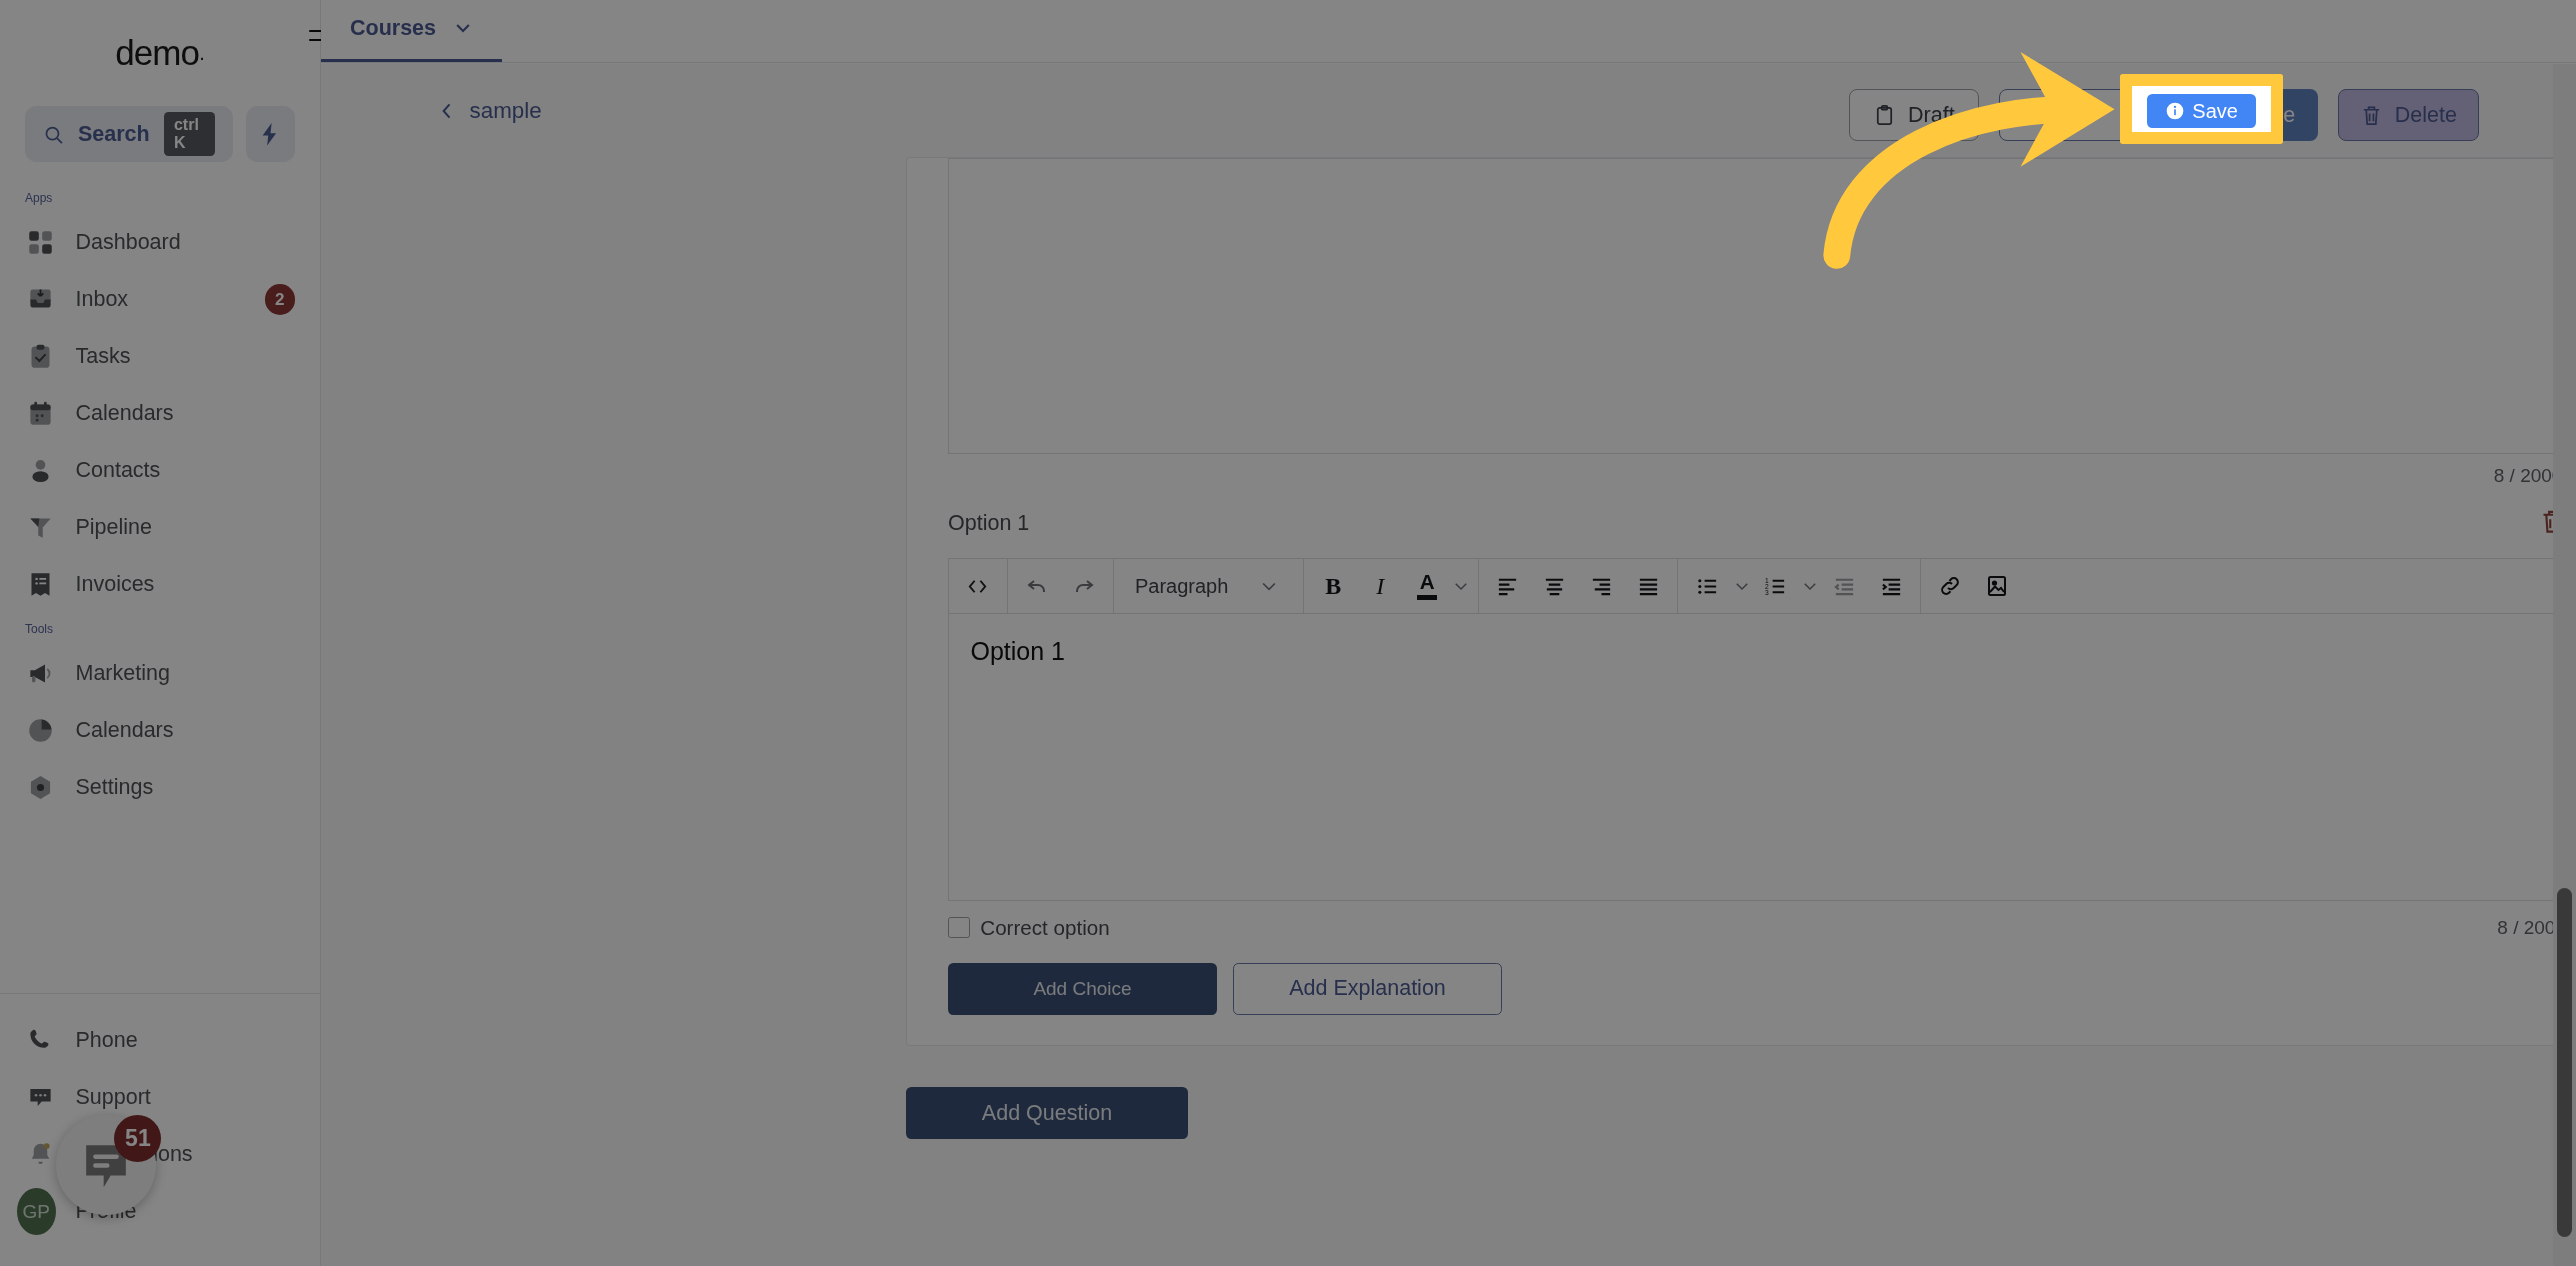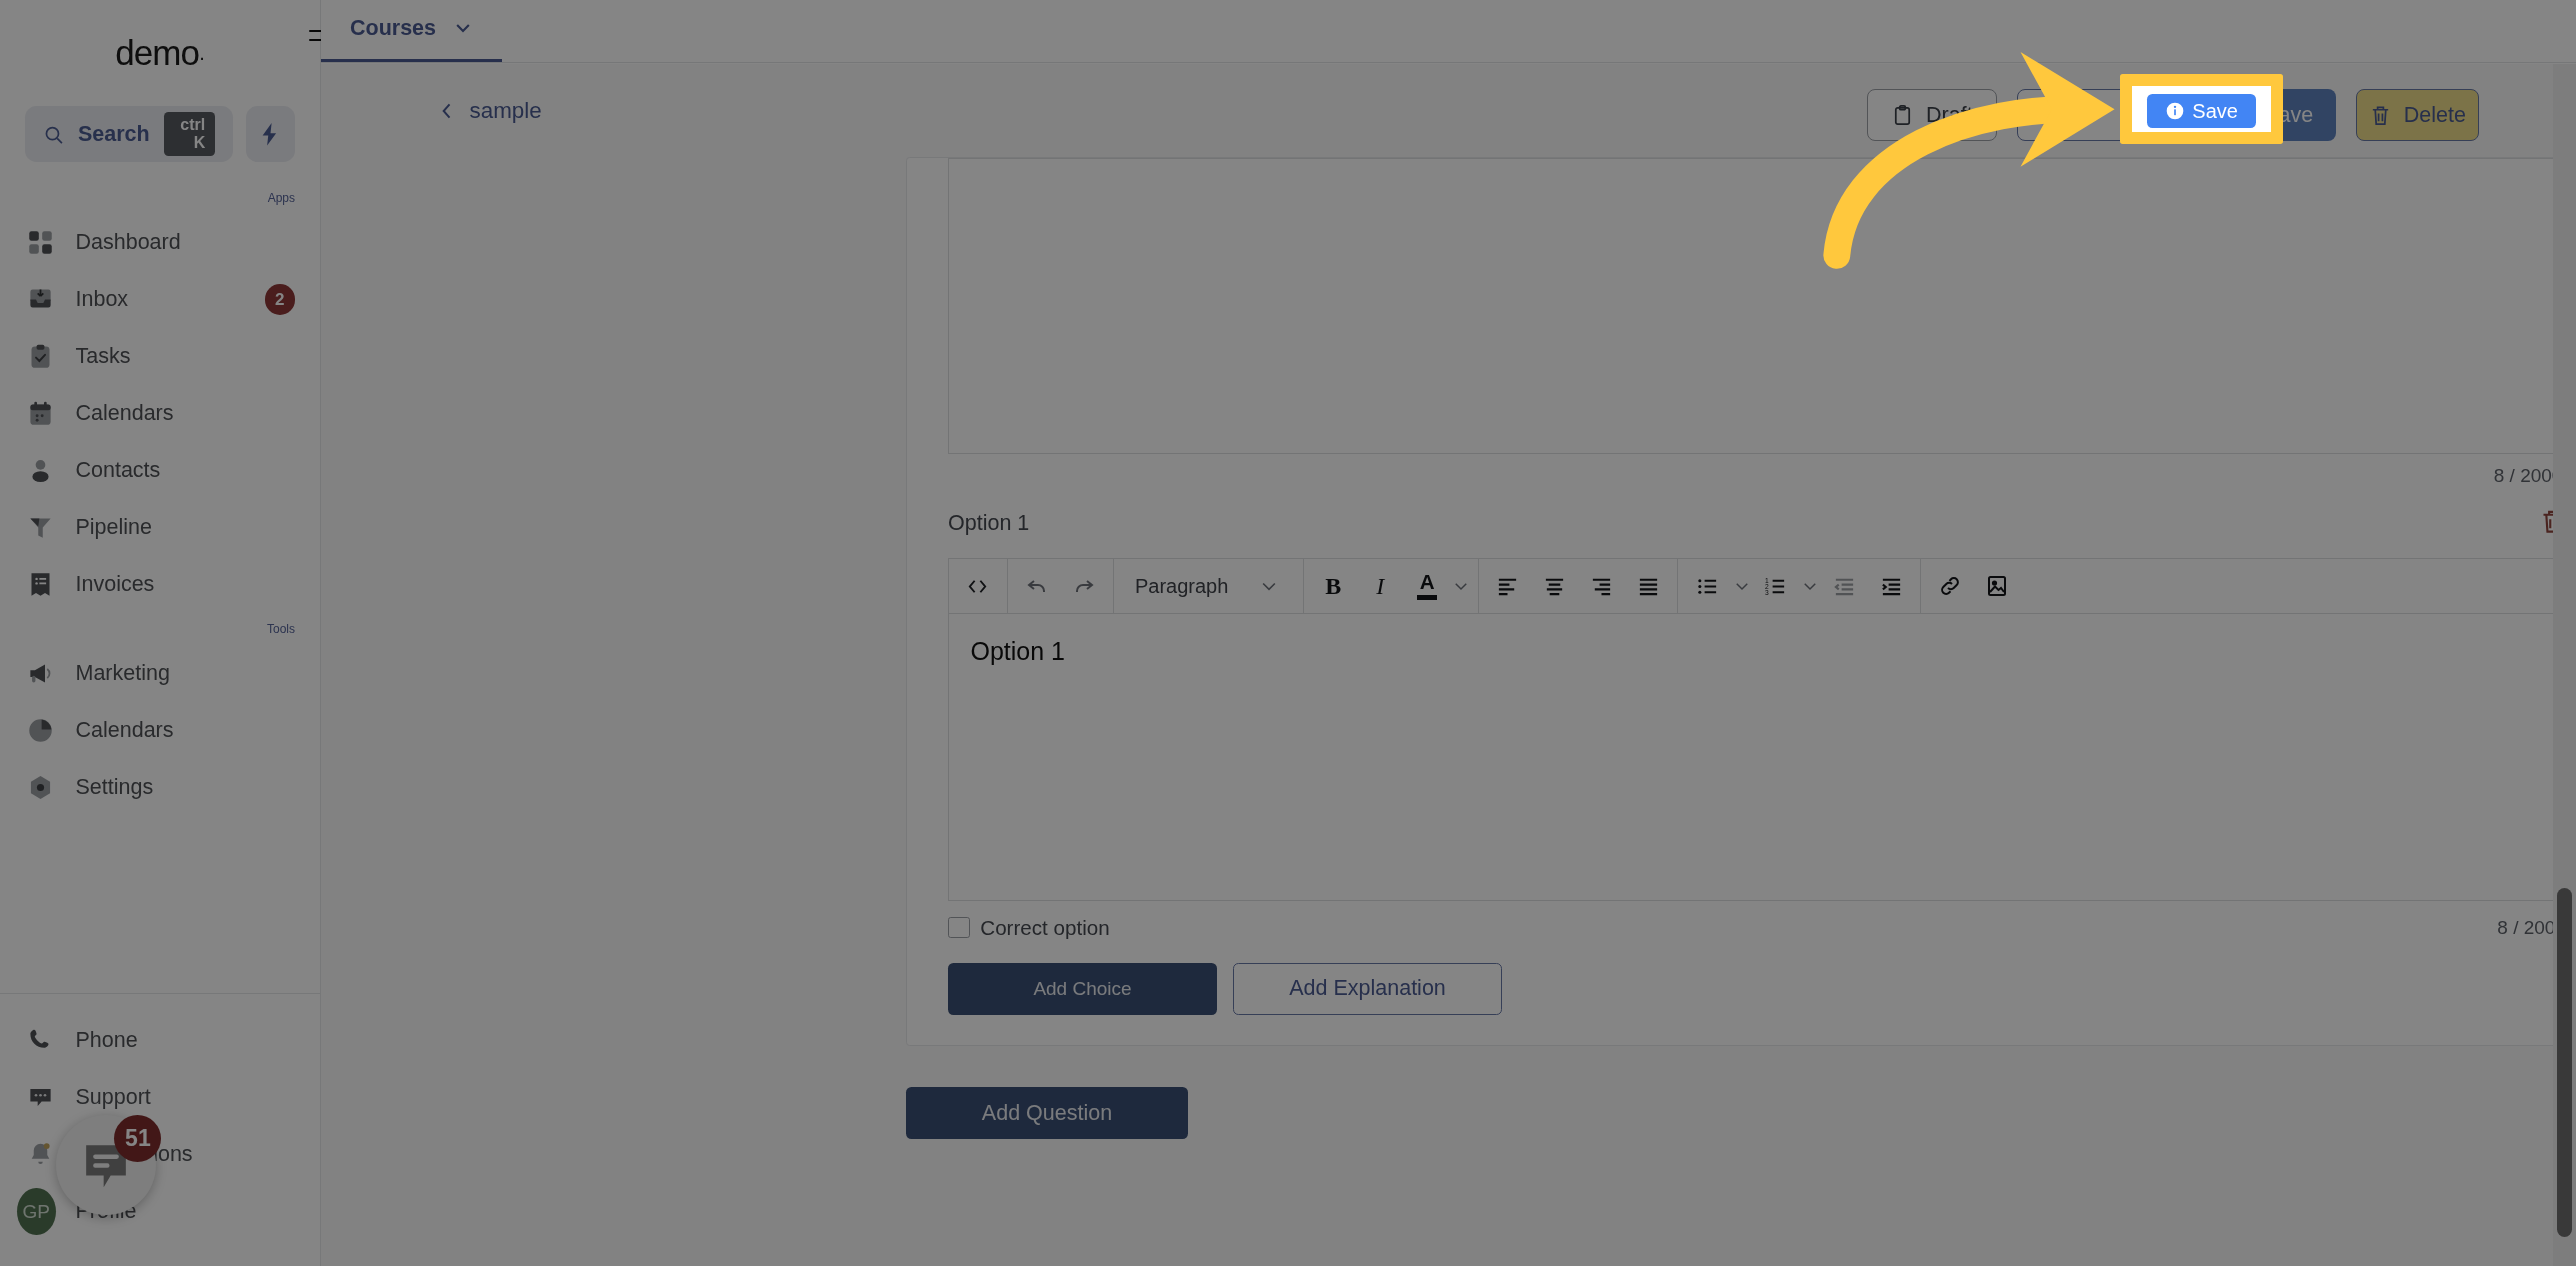--- a/index.html
+++ b/index.html
@@ -15,21 +15,21 @@
     width: 2576px; height: 1267px;
     background: #ffffff;
     filter: brightness(0.52) saturate(0.55);
   }
   
   #sidebar {
     position: absolute; left: 0; top: 0;
     width: 321px; height: 1267px;
     background: #ffffff;
     border-right: 0.9px solid #e4e6ea;
-    display: flex; flex-direction: column; text-align: right;
+    display: flex; flex-direction: column;
   }
   .logo-row { height: 106px; display: flex; align-items: center; justify-content: center; position: relative; }
   .logo-text { font-size: 35px; color: #1b1b1b; letter-spacing: -0.9px; font-weight: 400; }
   .logo-dot { font-size: 20px; color: #1b1b1b; }
   .collapse-btn {
     position: absolute; right: -21.5px; top: 16px;
     width: 39px; height: 39px; display: flex; flex-direction: column;
     align-items: center; justify-content: center; gap: 6.3px; cursor: pointer;
   }
   .collapse-btn span { display:block; height: 2.7px; background:#111; border-radius:1.8px; }
@@ -93,22 +93,22 @@
   }
   .crumb-row { display:flex; align-items:center; height: 93px; padding-left: 116px; position: relative;}
   .crumb { display:flex; align-items:center; gap:12.5px; color:#3c5bbf; font-size:22.4px; cursor:pointer;}
   .top-actions { position:absolute; right: 97px; top: 25px; display:flex; gap: 20px; align-items:flex-end;}
   .btn-outline {
     height: 52px; border: 0.9px solid #9aa1ad; border-radius: 8px; background: #fff;
     display:flex; align-items:center; gap: 11.6px; padding: 0 23px; font-size: 21.5px;
     color:#394150; cursor:pointer; white-space:nowrap;
   }
   .btn-outline-blue {
-    height: 52px; border: 0.9px solid #5b79cf; border-radius: 8px; background:#fde047;
-    display:flex; align-items:center; gap: 11.6px; padding: 0 12px; font-size: 21.5px;
+    height: 52px; border: 0.9px solid #5b79cf; border-radius: 8px; background:#c4b5fd;
+    display:flex; align-items:center; gap: 11.6px; padding: 0 21px; font-size: 21.5px;
     color:#3c5bbf; cursor:pointer; white-space:nowrap;
   }
   .btn-primary-blue {
     height: 52px; border-radius: 8px; background:#4285f4; color:#fff;
     display:flex;align-items:center; gap:11.6px; padding: 0 23px; font-size:21.5px; cursor:pointer; border:none;
     white-space:nowrap;
   }
   .btn-hidden-ghost {
     height: 52px; border: 0.9px solid #5b79cf; border-radius: 8px; background:#fff;
     width: 170px; cursor:pointer;

